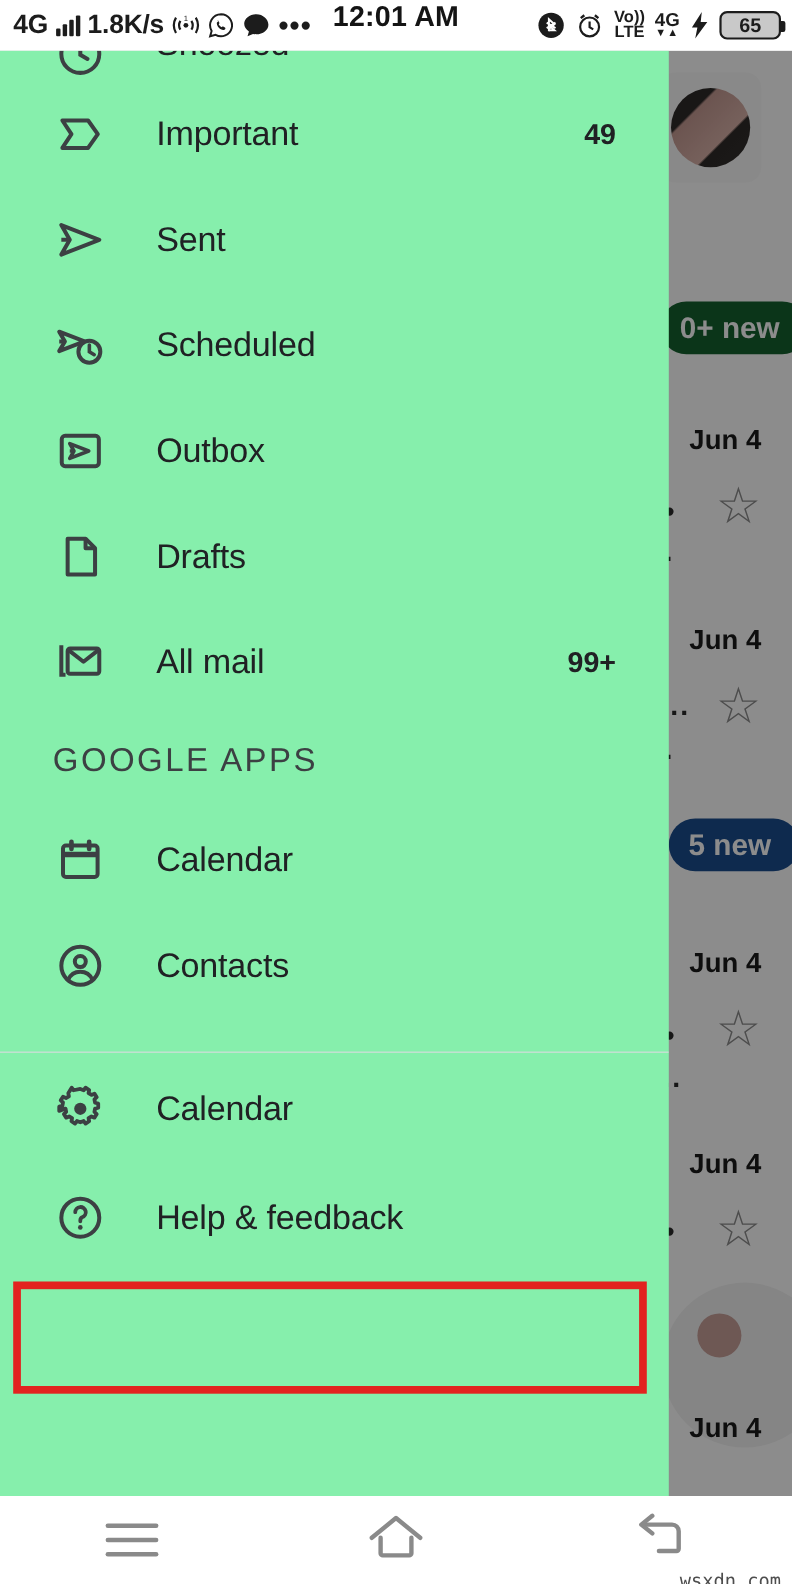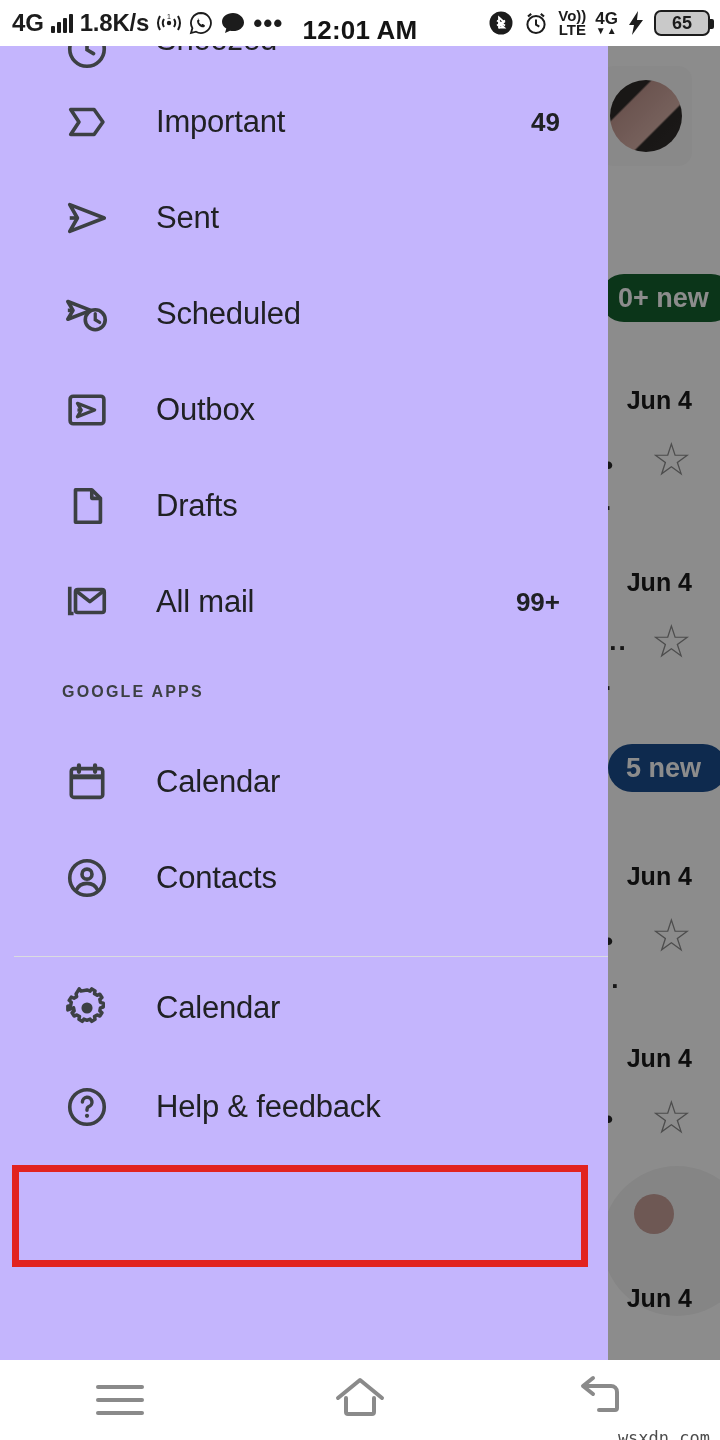--- a/index.html
+++ b/index.html
@@ -22,21 +22,21 @@
     background: #ffffff;
     display: flex; align-items: center;
     z-index: 40;
   }
   .sb-left {
     display: flex; align-items: center; gap: 7px;
     padding-left: 12px; flex: 0 0 auto;
   }
   .sb-center {
     position: absolute; left: 0; right: 0; top: 0; height: 46px;
-    display: flex; align-items: flex-end; justify-content: center;
+    display: flex; align-items: flex-start; justify-content: center;
     pointer-events: none;
   }
   .sb-right {
     position: absolute; right: 10px; top: 0; height: 46px;
     display: flex; align-items: center; gap: 9px;
   }
   .sb-txt {
     font-size: 24px; font-weight: bold; color: #1c1c1c;
     letter-spacing: -0.2px; line-height: 1;
   }
@@ -116,24 +116,23 @@
     position: absolute; left: 0; top: 46px;
     width: 720px; height: 1314px;
     background: rgba(0,0,0,0.45);
     z-index: 10;
   }
 
   
   #drawer {
     position: absolute; left: 0; top: 46px;
     width: 608px; height: 1314px;
-    background: #c4b5fd;
+    background: #86efac;
     z-index: 20;
     overflow: hidden;
-    padding-left: 14px;
   }
   .nav-item {
     position: relative;
     height: 96px;
     display: flex; align-items: center;
     padding-left: 48px; padding-right: 48px;
     cursor: pointer;
   }
   .nav-ico {
     width: 50px; height: 50px; flex: 0 0 50px;
@@ -146,21 +145,21 @@
     letter-spacing: -0.2px;
     white-space: nowrap;
   }
   .nav-count {
     margin-left: auto;
     font-size: 26px; font-weight: bold; color: #202124;
   }
   .section-head {
     height: 84px; display: flex; align-items: center;
     padding-left: 48px;
-    font-size: 16px; font-weight: bold; letter-spacing: 2.2px;
+    font-size: 30px; font-weight: normal; letter-spacing: 2.2px;
     color: #3c4043;
     text-align: right;
   }
   .divider {
     height: 1px; background: #dadce0; margin: 0;
   }
   
   .nav-item.clipped {
     height: 28px; overflow: hidden; align-items: flex-start;
     padding-top: 0;

